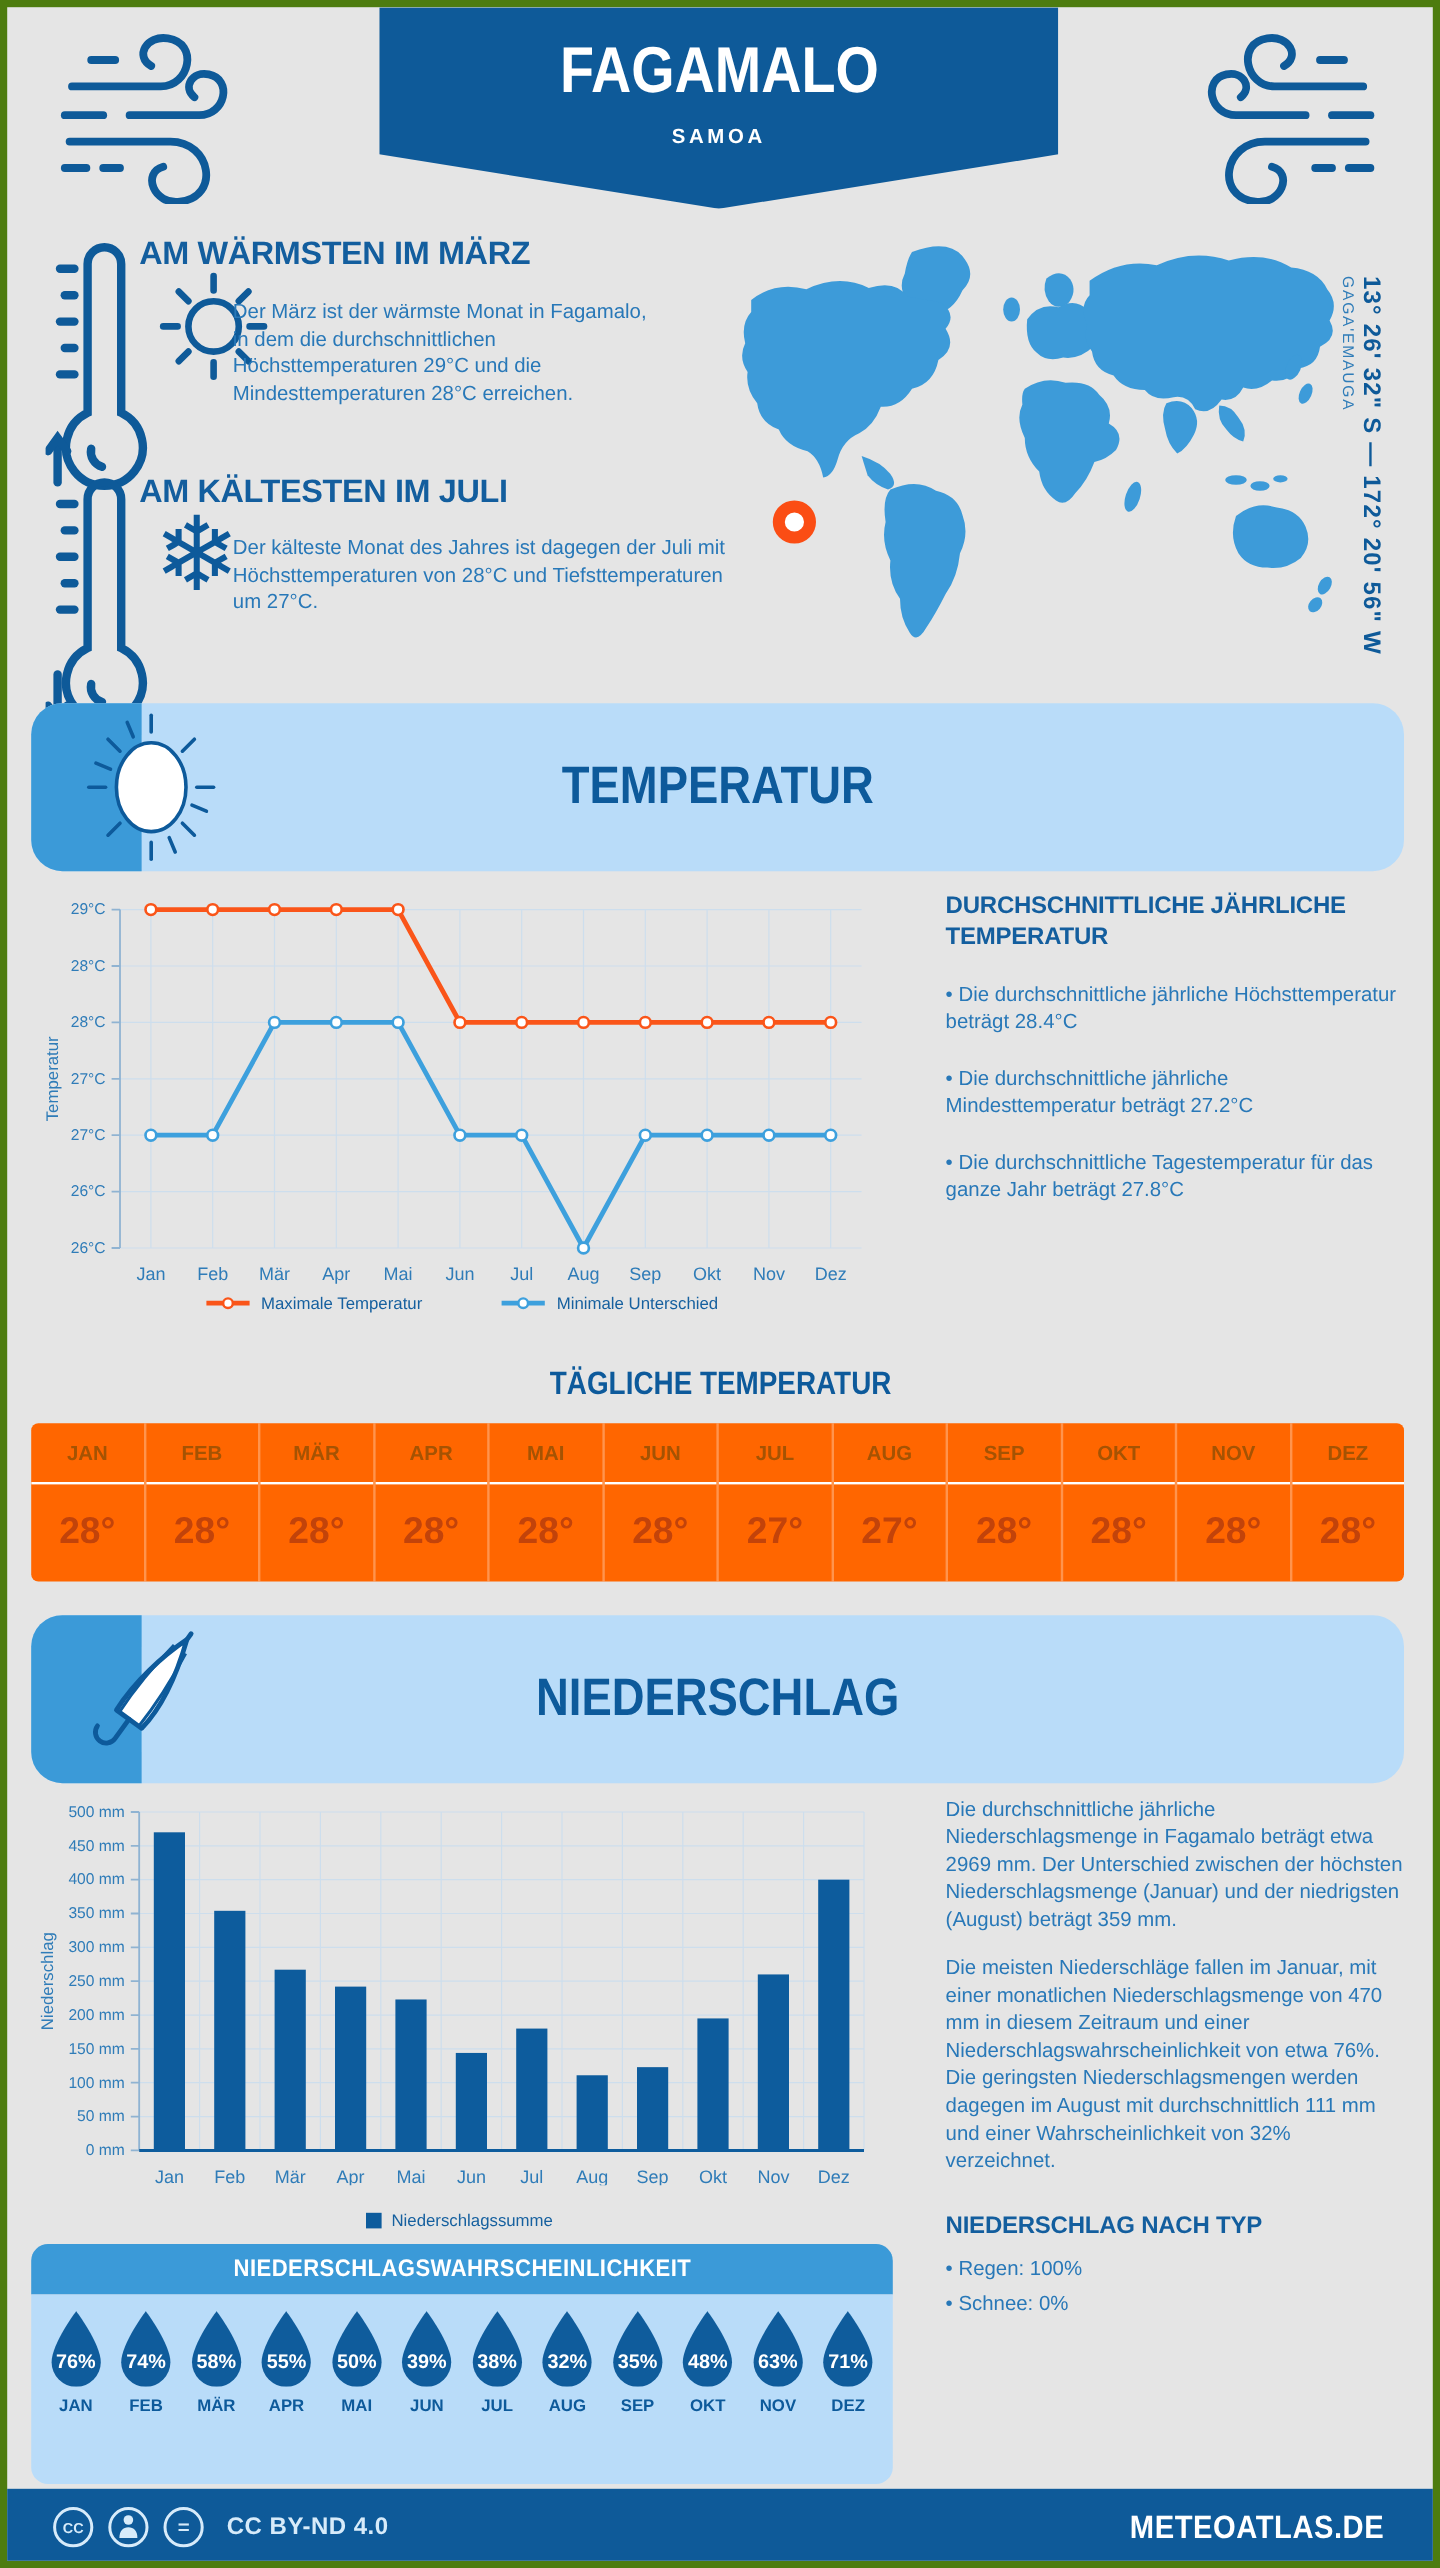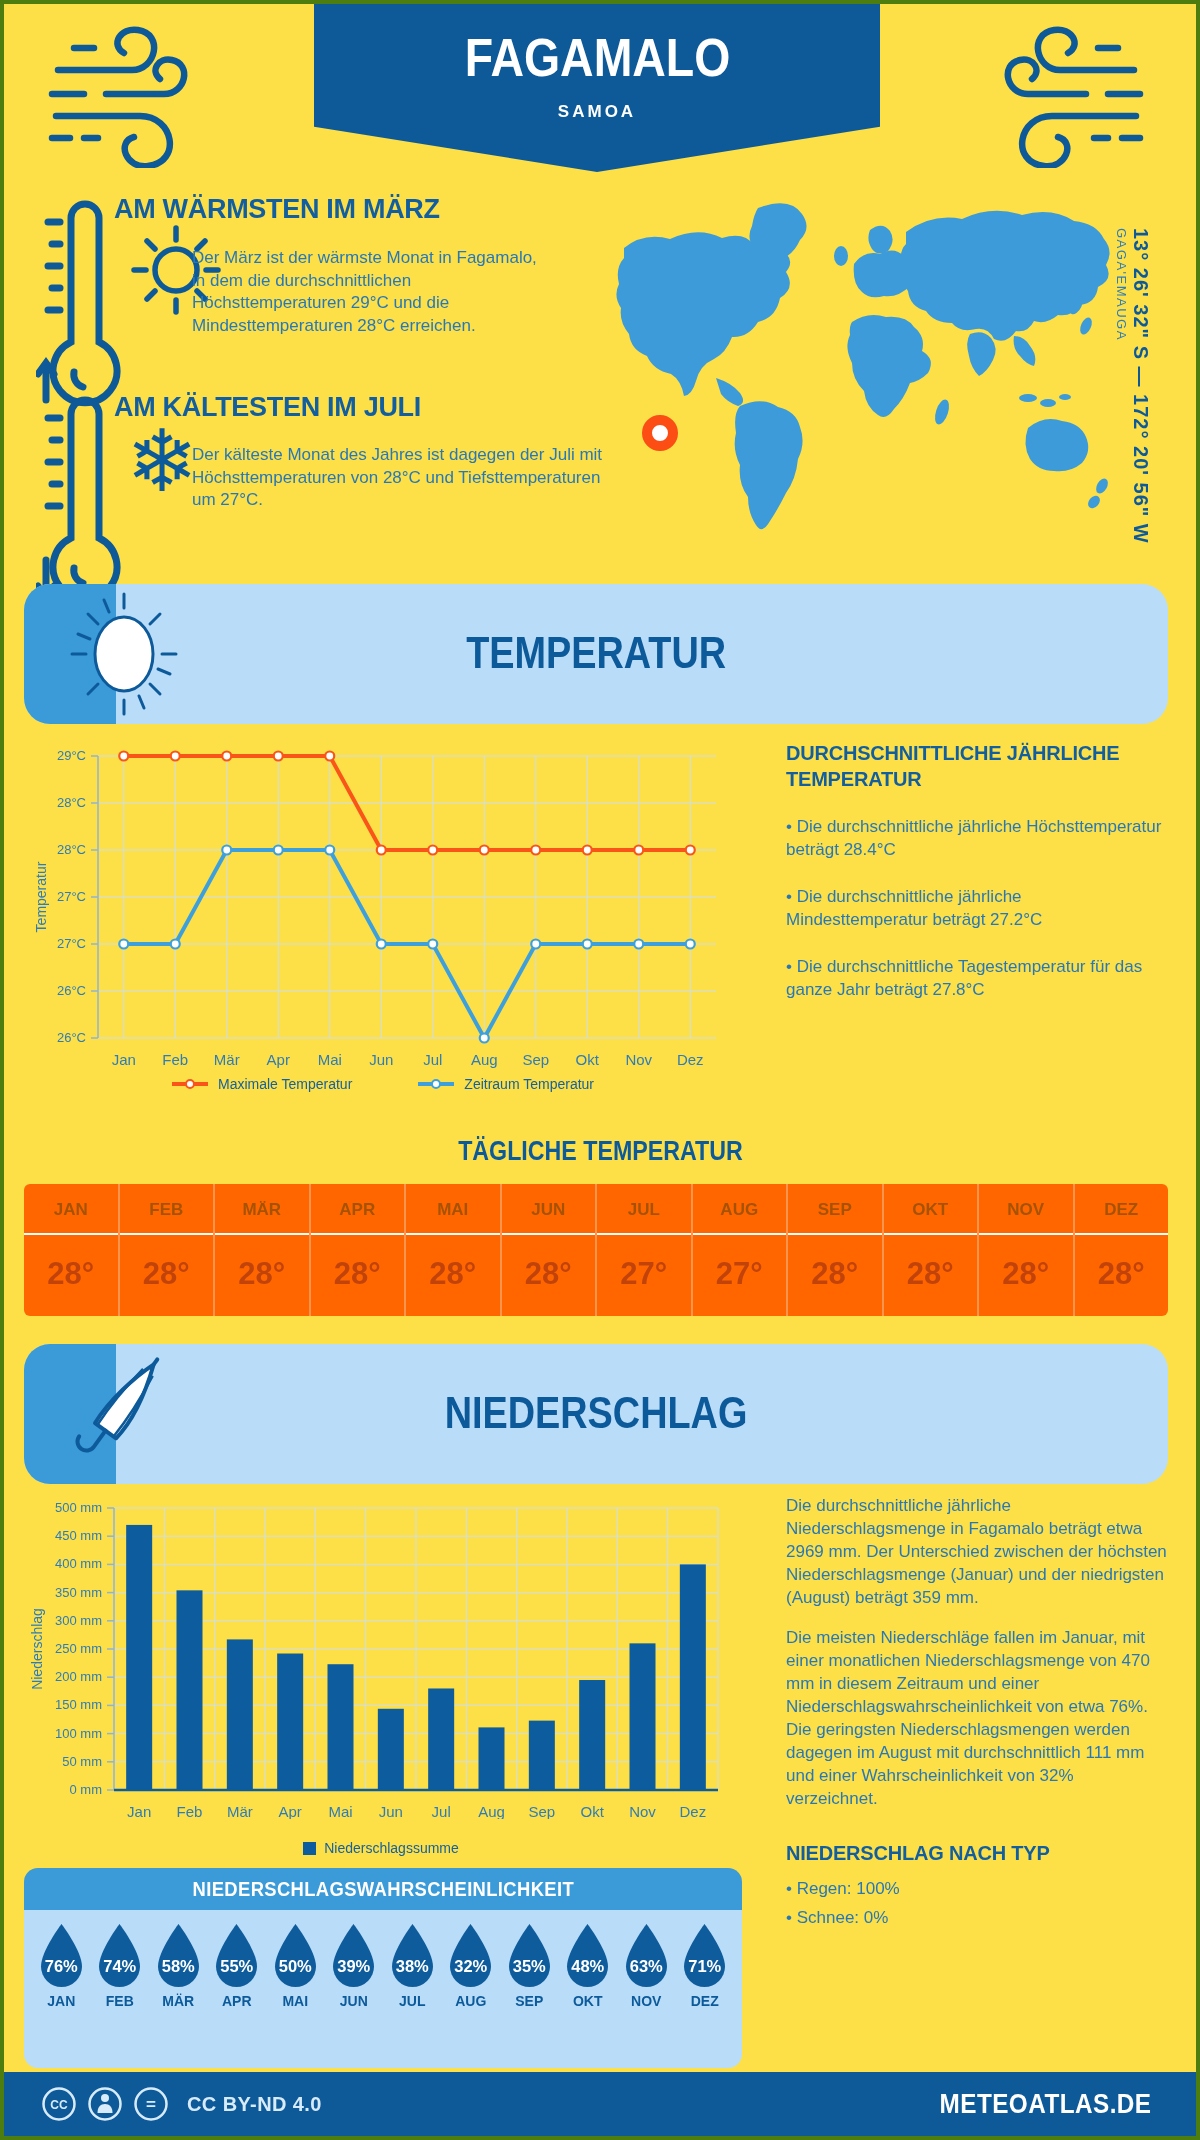--- a/index.html
+++ b/index.html
@@ -1,17 +1,17 @@
 <!DOCTYPE html>
 <html><head>
 <meta charset="utf-8">
 <style>
   html,body{margin:0;padding:0;background:#fff;}
   .page{position:relative;width:1200px;height:2140px;box-sizing:border-box;
-        border:4px solid #4d7c0f;background:#fde047;overflow:hidden;
+        border:6px solid #4d7c0f;background:#e5e5e5;overflow:hidden;
         font-family:"Liberation Sans",sans-serif;}
   .abs{position:absolute;}
   .cond{display:inline-block;transform:scaleX(.86);transform-origin:center;}
 
   
   .banner{left:310px;top:0;width:566px;height:168px;background:#0e5a99;
           clip-path:polygon(0 0,100% 0,100% 73%,50% 100%,0 73%);
           display:flex;flex-direction:column;align-items:center;}
   .banner h1{margin:22px 0 0;color:#fff;font-size:54px;letter-spacing:0;}
   .banner .sub{margin-top:14px;color:#fff;font-size:17px;letter-spacing:3px;font-weight:bold;}
@@ -293,21 +293,21 @@
           <line x1="2" y1="6" x2="38" y2="6" stroke="#fa5519" stroke-width="4"></line>
           <circle cx="20" cy="6" r="4" fill="#fff" stroke="#fa5519" stroke-width="2"></circle>
         </svg>
         <span>Maximale Temperatur</span>
       </span>
       <span class="leg-item">
         <svg width="40" height="12" viewBox="0 0 40 12">
           <line x1="2" y1="6" x2="38" y2="6" stroke="#3da0dd" stroke-width="4"></line>
           <circle cx="20" cy="6" r="4" fill="#fff" stroke="#3da0dd" stroke-width="2"></circle>
         </svg>
-        <span>Zeitraum Temperatur</span>
+        <span>Minimale Unterschied</span>
       </span>
     </div>
 
   <div class="abs" style="left:782px;top:736px;width:378px">
     <div class="col-head">DURCHSCHNITTLICHE JÄHRLICHE TEMPERATUR</div>
     <div class="bullet">• Die durchschnittliche jährliche Höchsttemperatur beträgt 28.4°C</div>
     <div class="bullet">• Die durchschnittliche jährliche Mindesttemperatur beträgt 27.2°C</div>
     <div class="bullet">• Die durchschnittliche Tagestemperatur für das ganze Jahr beträgt 27.8°C</div>
   </div>
 

